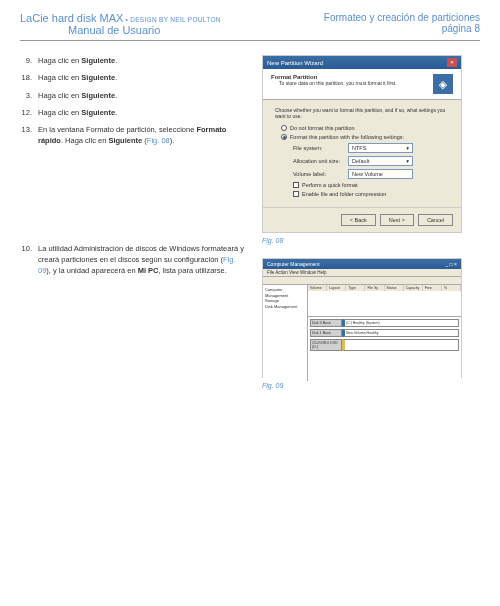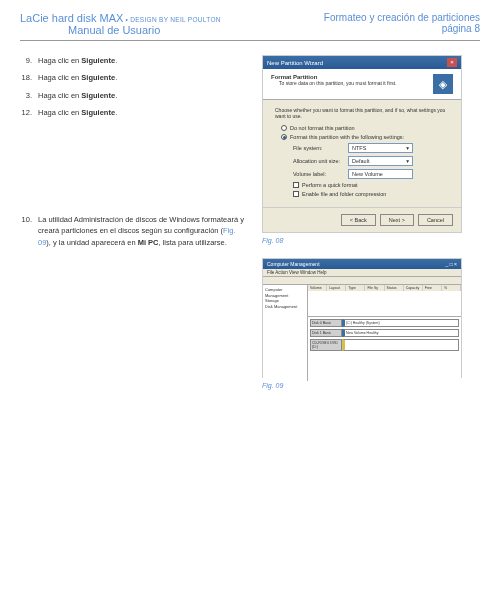--- a/index.html
+++ b/index.html
@@ -210,20 +210,24 @@
           <span class="num">18.</span>
           <span class="txt"><span>Haga clic en </span><span class="bold">Siguiente</span><span>.</span></span>
         </li>
       <li>
           <span class="num">3.</span>
           <span class="txt"><span>Haga clic en </span><span class="bold">Siguiente</span><span>.</span></span>
         </li>
       <li>
           <span class="num">12.</span>
           <span class="txt"><span>Haga clic en </span><span class="bold">Siguiente</span><span>.</span></span>
+        </li>
+      <li>
+          <span class="num">13.</span>
+          <span class="txt"><span>En la ventana Formato de partición, seleccione </span><span class="bold">Formato rápido</span><span>. Haga clic en </span><span class="bold">Siguiente</span><span> (</span><span class="figref">Fig. 08</span><span>).</span></span>
         </li>
     </ol>
 
     <div class="spacer"></div>
 
     <ol class="steps">
       <li>
           <span class="num">10.</span>
           <span class="txt"><span>La utilidad Administración de discos de Windows formateará y creará particiones en el discos según su configuración (</span><span class="figref">Fig. 09</span><span>), y la unidad aparecerá en </span><span class="bold">Mi PC</span><span>, lista para utilizarse.</span></span>
         </li>

